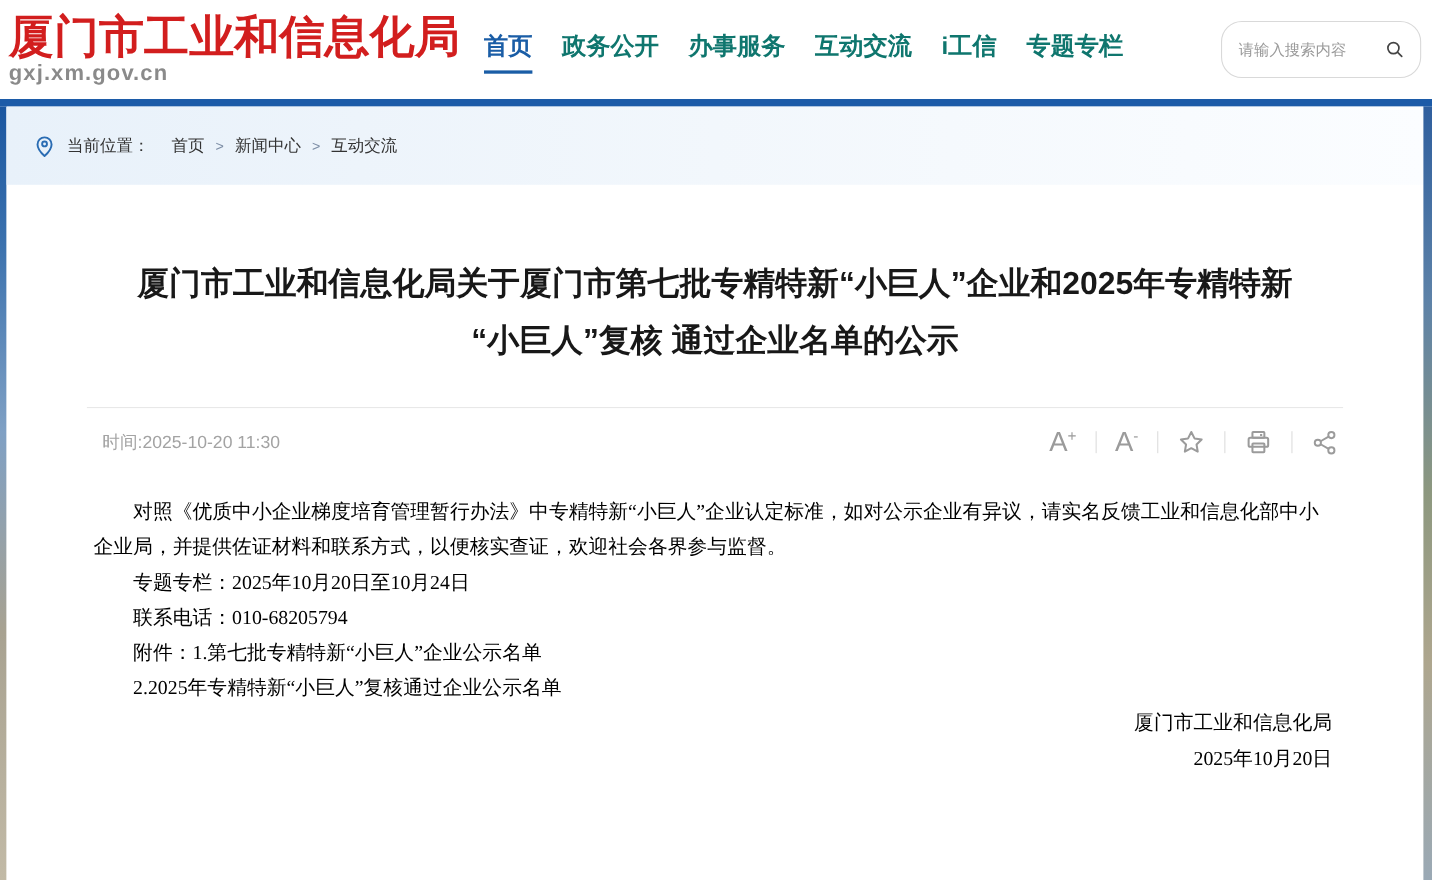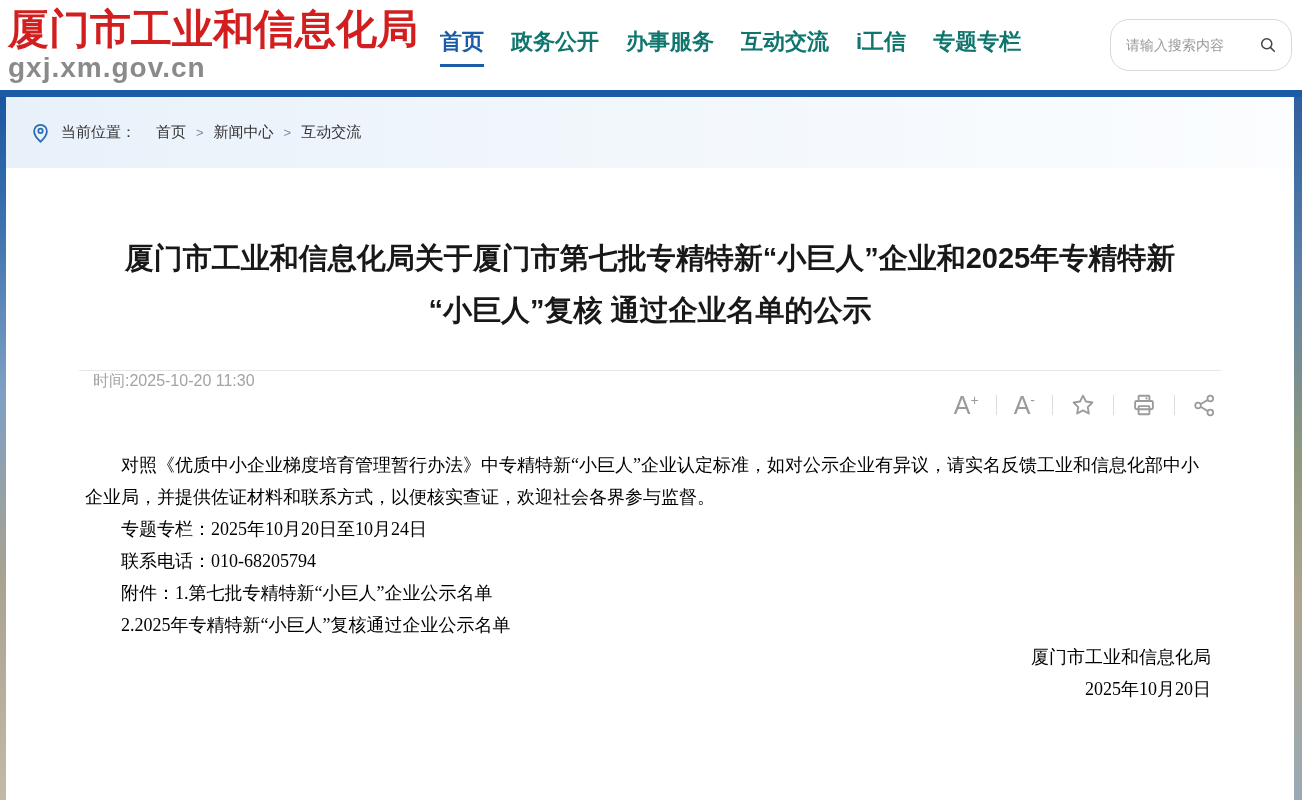--- a/index.html
+++ b/index.html
@@ -5,21 +5,21 @@
   html,body{margin:0;padding:0;}
   body{
     width:1302px;height:800px;overflow:hidden;background:#fff;
     font-family:"Liberation Sans","DejaVu Sans",sans-serif;
     -webkit-font-smoothing:antialiased;
   }
   
   .header{height:90px;display:flex;align-items:center;padding:0 10px 0 8px;box-sizing:border-box;background:#fff;}
   .logo{margin-right:22px;flex:0 0 auto;}
   .logo-title{font-family:"Liberation Serif","DejaVu Serif",serif;font-weight:900;font-size:41px;line-height:44px;color:#d21e1e;white-space:nowrap;}
-  .logo-domain{font-size:28px;font-weight:bold;color:#8a8a8a;letter-spacing:1px;margin-top:1px;}
+  .logo-domain{font-size:20px;font-weight:bold;color:#8a8a8a;letter-spacing:1px;margin-top:1px;}
   .nav{display:flex;align-items:center;gap:27px;margin-top:4px;}
   .nav-item{font-size:22px;font-weight:bold;color:#0f766e;white-space:nowrap;padding-bottom:7px;border-bottom:3px solid transparent;cursor:pointer;}
   .nav-item.active{color:#1a5da6;border-bottom-color:#1a5da6;}
   .search{margin-left:auto;width:182px;height:52px;border:1px solid #d9d9d9;border-radius:19px;display:flex;align-items:center;padding:0 13px;box-sizing:border-box;background:#fff;}
   .search input{border:none;outline:none;flex:1;min-width:0;font-size:14px;color:#333;background:transparent;font-family:inherit;}
   .search input::placeholder{color:#9a9a9a;}
   .search-icon{flex:0 0 auto;width:20px;height:20px;display:flex;align-items:center;justify-content:center;cursor:pointer;}
   
   .blue-bar{height:7px;background:#1c5ba8;}
   
@@ -31,21 +31,21 @@
   
   .breadcrumb-band{height:71px;background:linear-gradient(90deg,#e8f1fa 0%,#f2f7fc 50%,#fbfdff 100%);display:flex;align-items:center;padding:0 24px;box-sizing:border-box;}
   .pin{width:22px;height:24px;display:flex;align-items:center;margin-right:9px;}
   .crumb-prefix{font-size:15px;color:#333;margin-right:14px;}
   .crumb-link{font-size:15px;color:#333;margin:0 6px;cursor:pointer;text-decoration:none;}
   .crumb-sep{color:#7d8ea6;font-size:13px;margin:0 4px;}
   
   .article{padding:0 73px;box-sizing:border-box;}
   .article-title{margin-top:64px;text-align:center;font-size:29px;font-weight:bold;color:#181818;line-height:52px;}
   .divider{border-top:1px solid #e8e8e8;margin-top:34px;}
-  .meta-row{height:62px;display:flex;align-items:flex-start;flex-direction:column;}
+  .meta-row{height:62px;display:flex;align-items:center;}
   .meta-time{font-size:16px;color:#a3a3a3;padding-left:14px;}
   .toolbar{margin-left:auto;display:flex;align-items:center;}
   .tool{display:flex;align-items:center;justify-content:center;cursor:pointer;padding:0 17px;color:#9b9b9b;}
   .tool:first-child{padding-left:0;}
   .tool:last-child{padding-right:4px;}
   .tool-sep{width:1px;height:20px;background:#ddd;}
   .tool-font{font-size:25px;line-height:25px;color:#9b9b9b;font-family:"Liberation Sans",sans-serif;}
   .tool-font sup{font-size:14px;line-height:0;}
   
   .article-body{margin-top:16px;font-family:"Liberation Serif","DejaVu Serif",serif;font-size:18px;color:#000;line-height:32px;padding:0 6px;}

